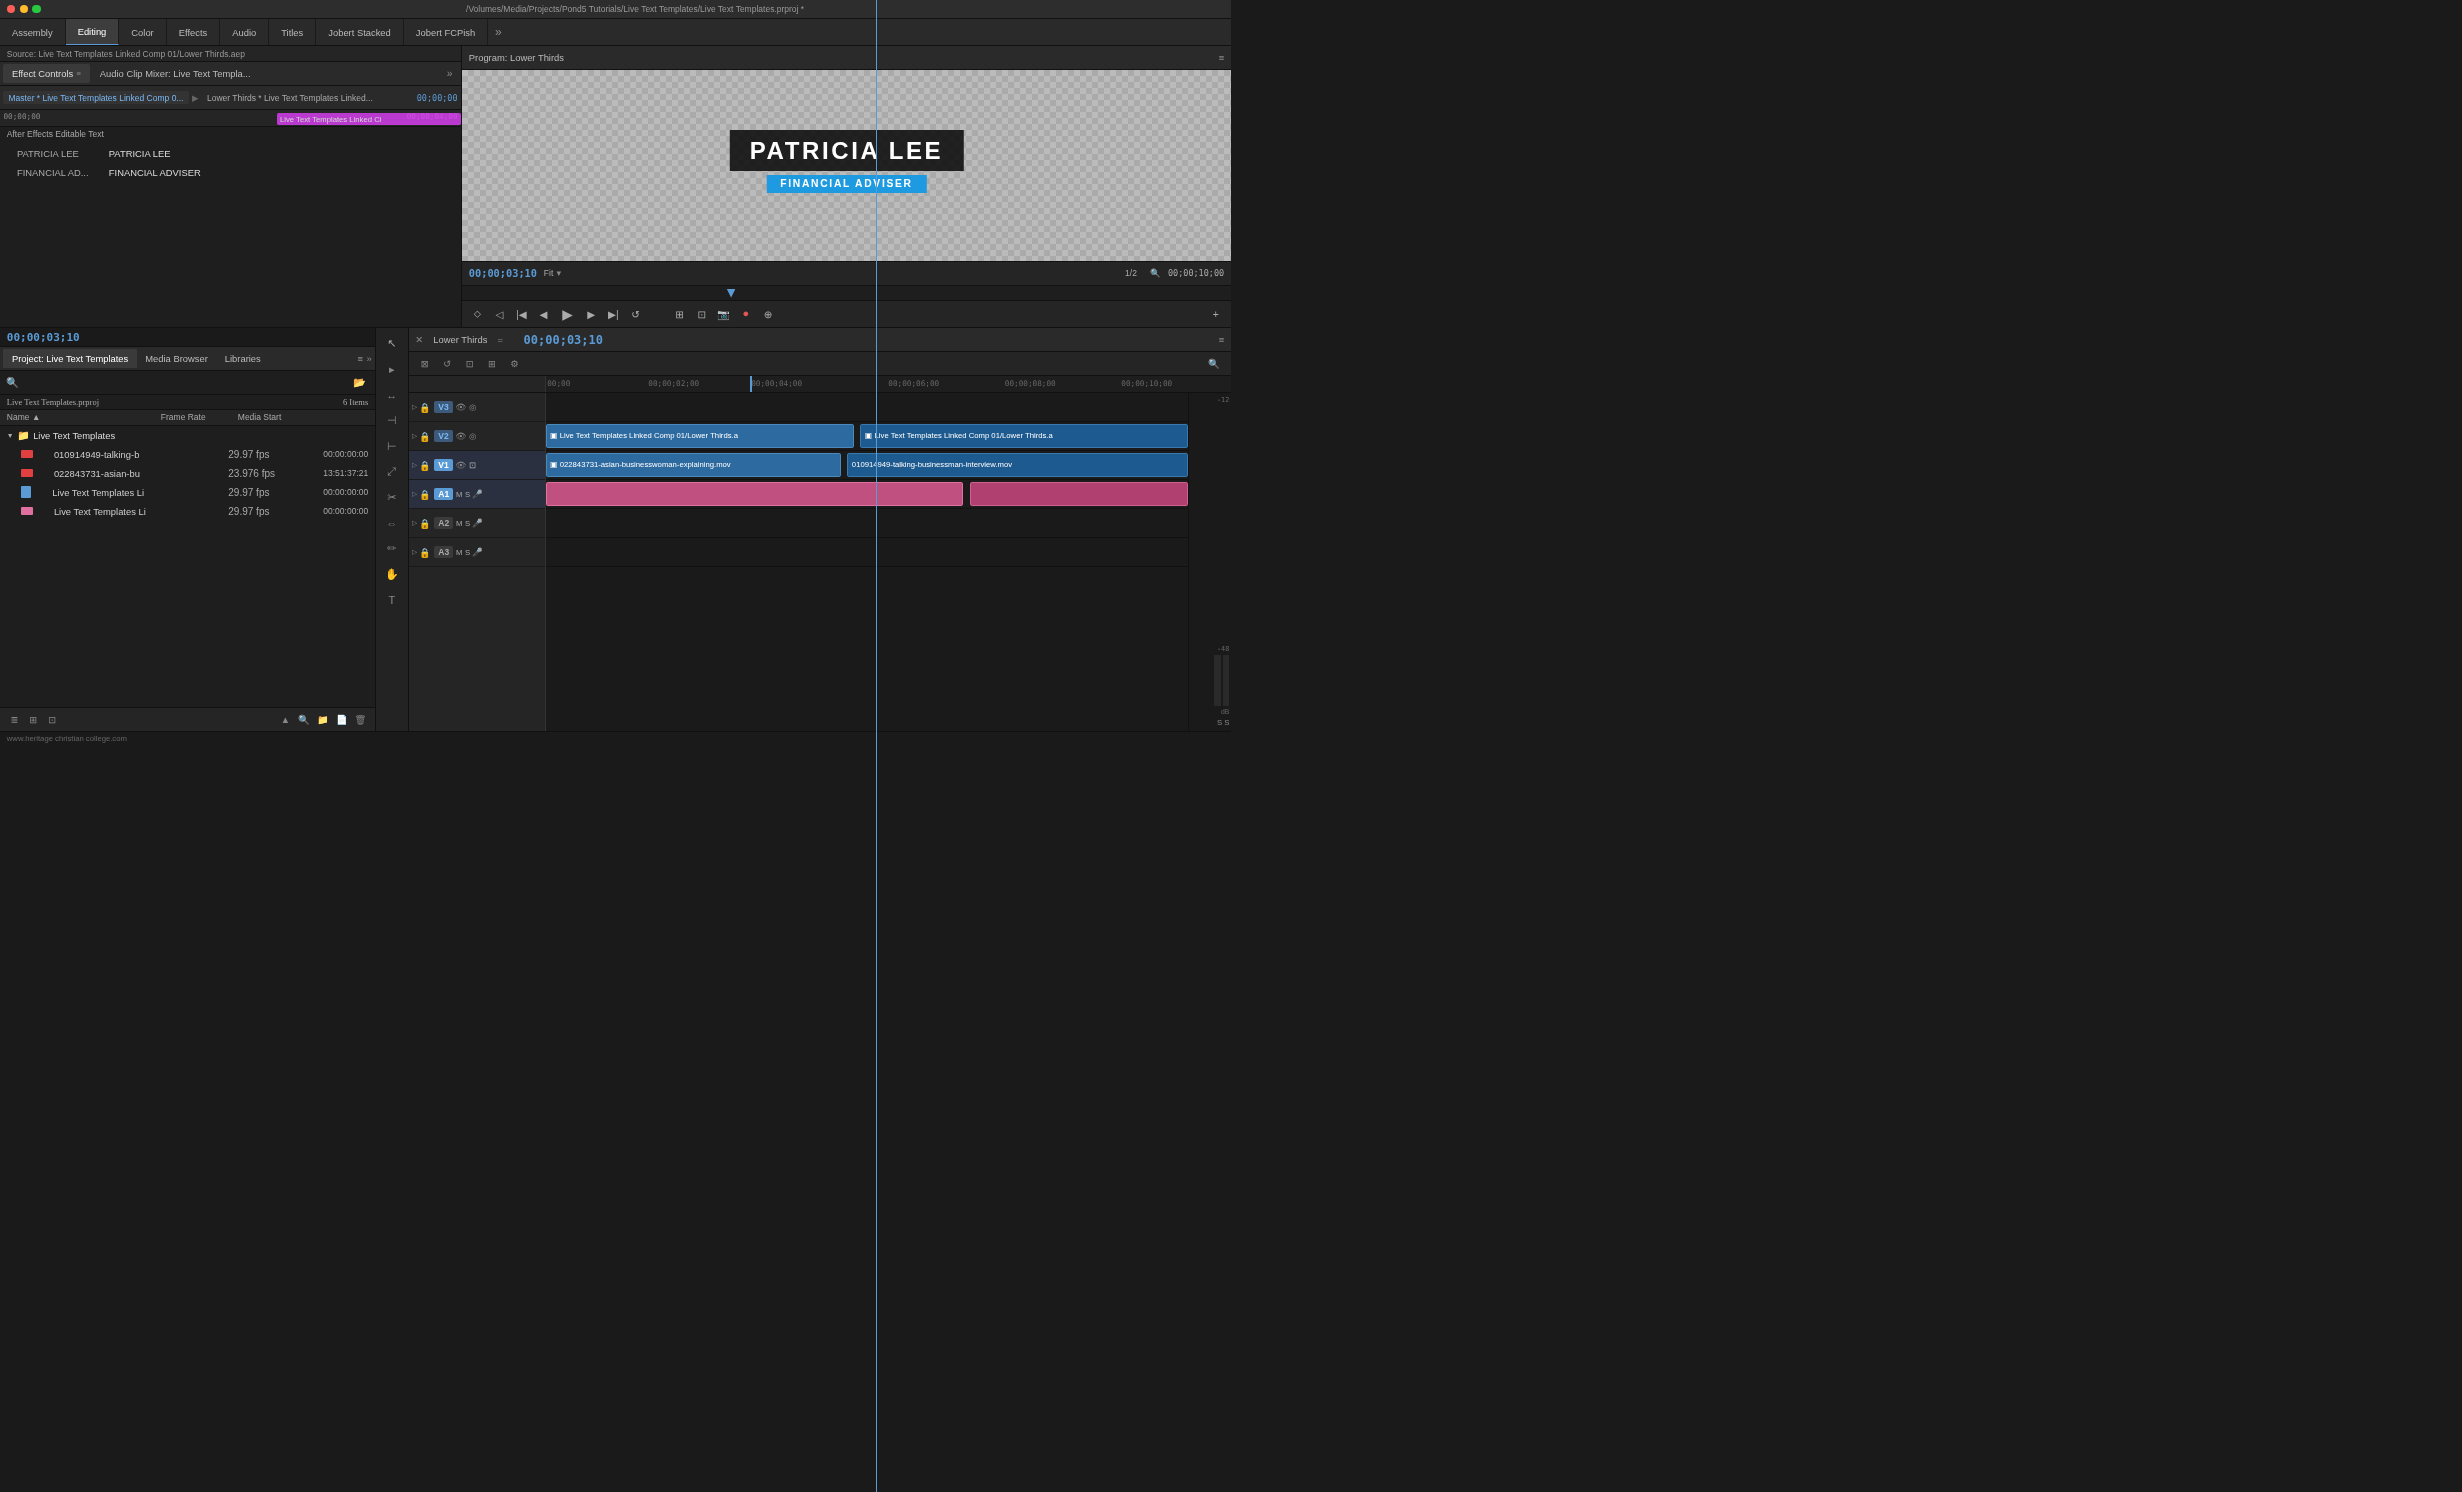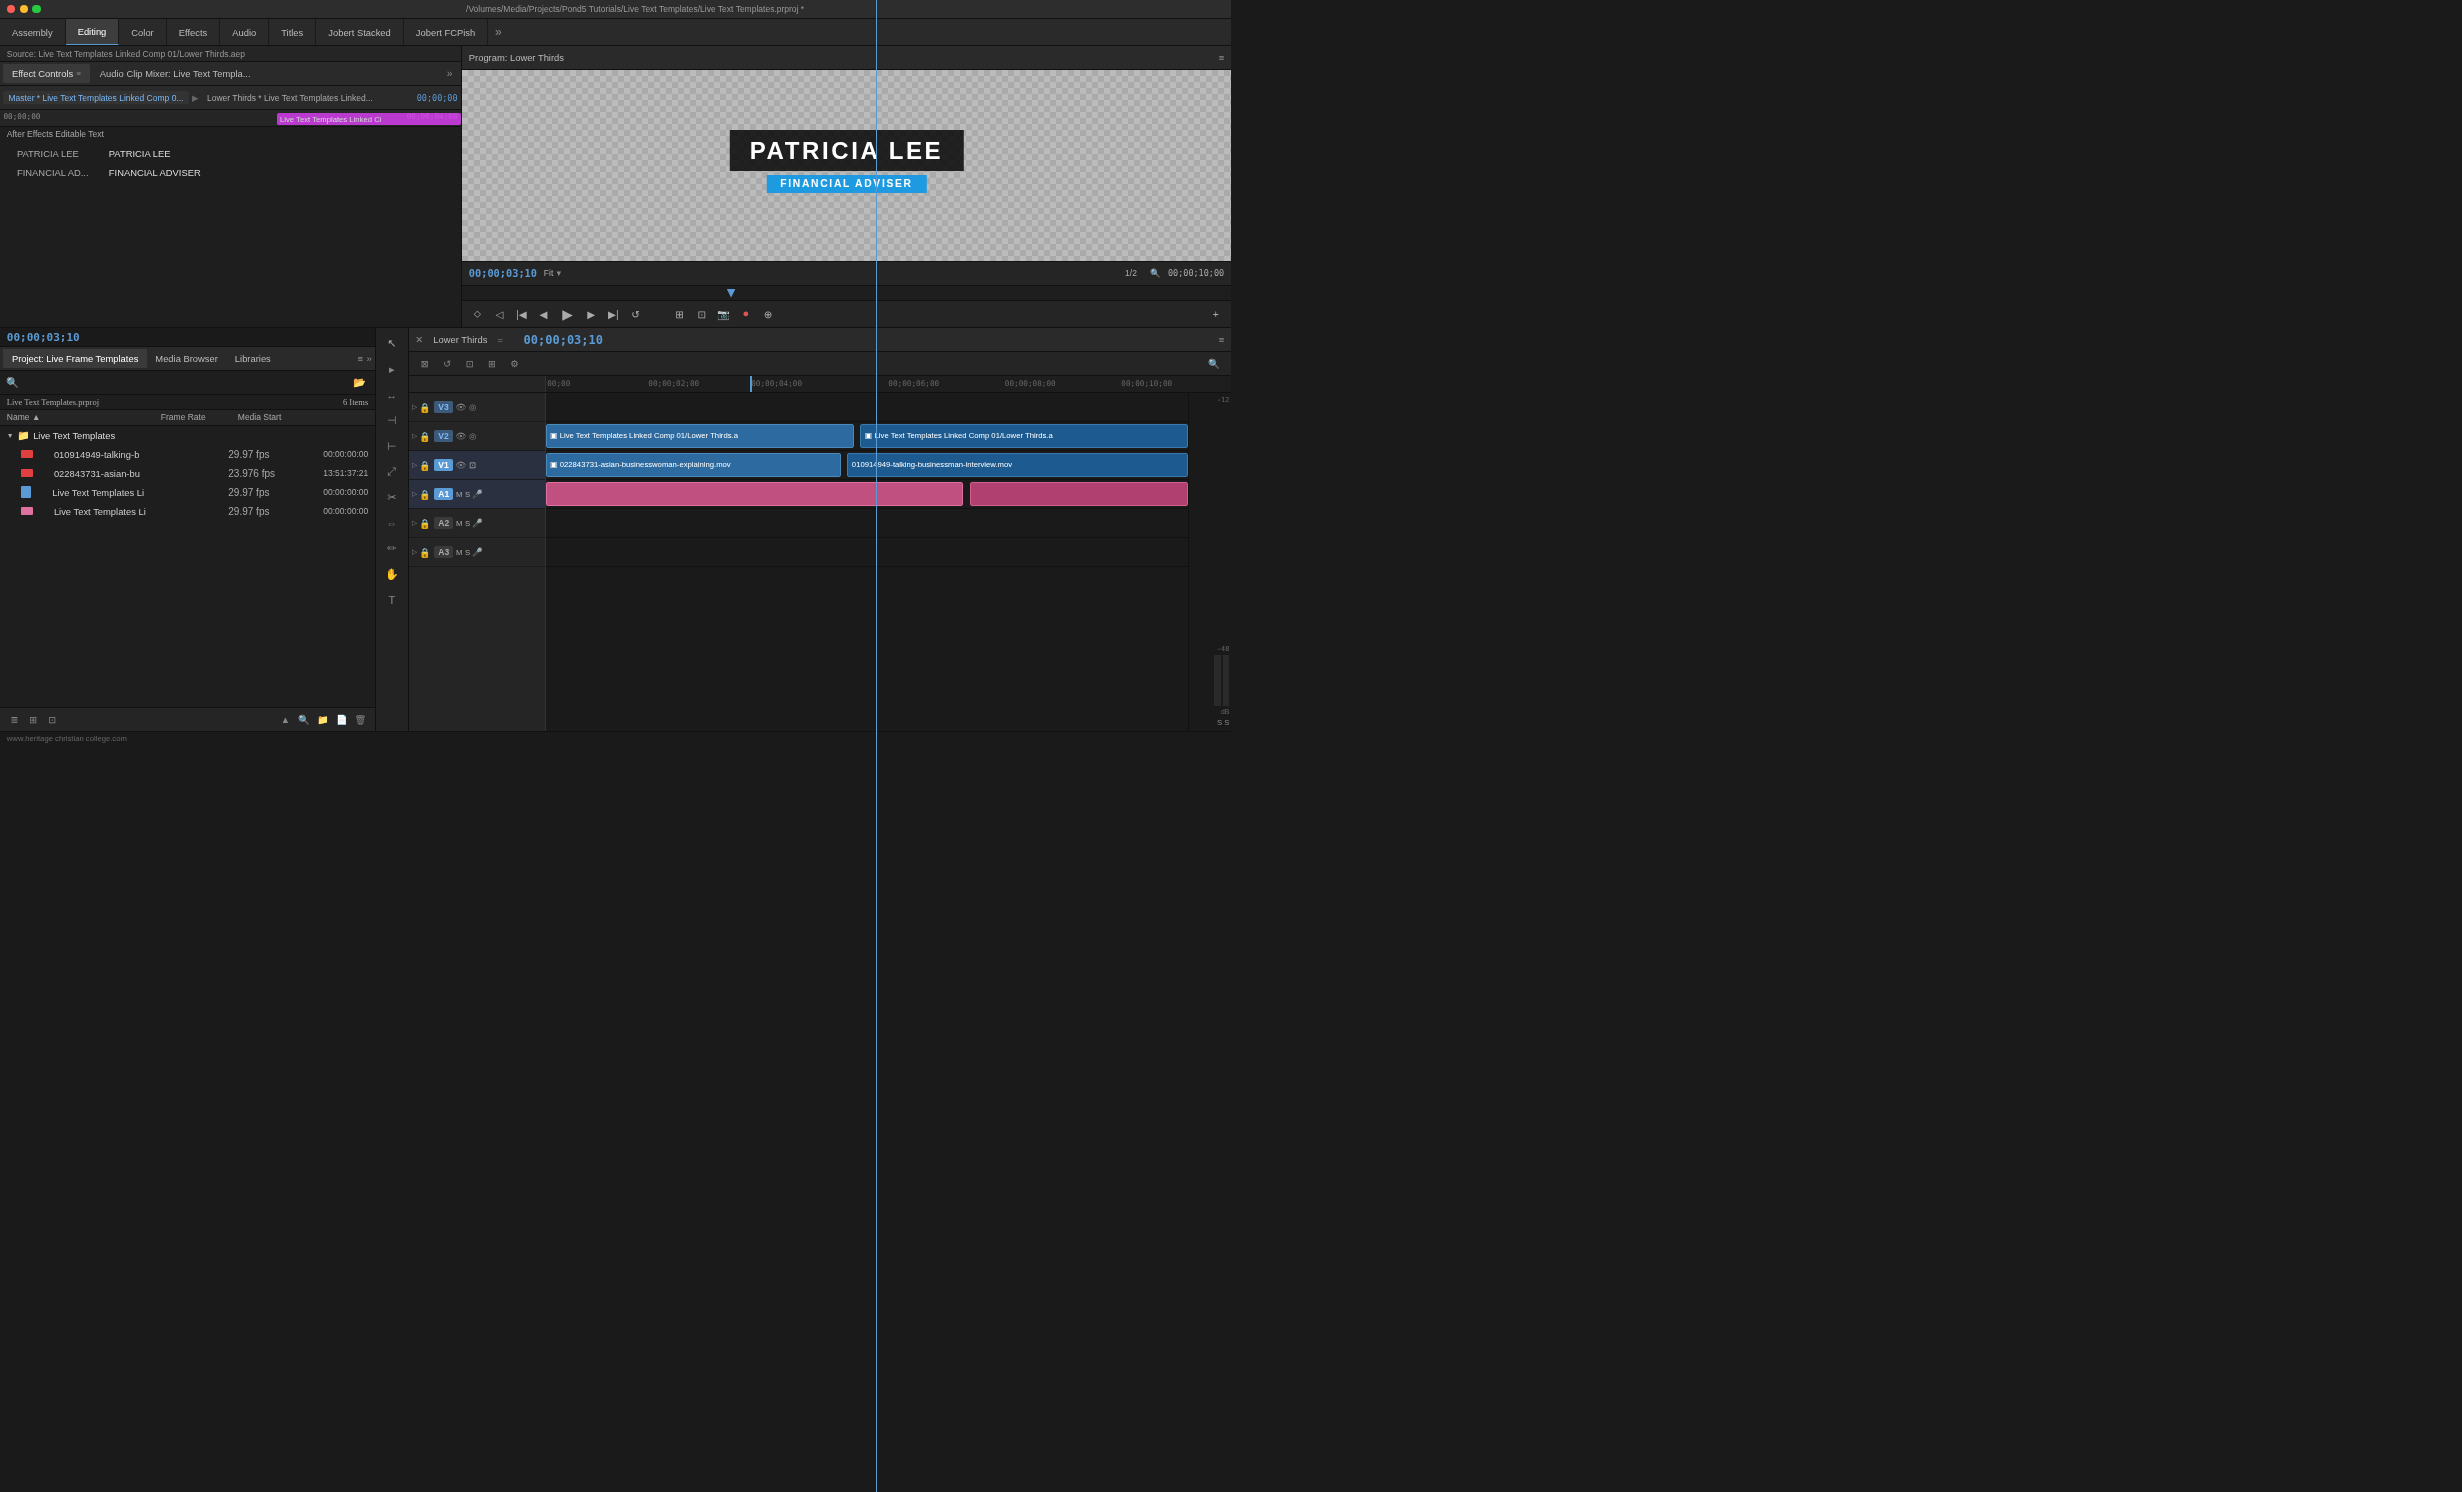--- a/index.html
+++ b/index.html
@@ -871,21 +871,21 @@
 
   <div class="lower-section">
 
     <div class="project-panel">
 
       <div class="timecode-display">
         <span class="td-time">00;00;03;10</span>
       </div>
 
       <div class="project-tabs">
-        <div class="project-tab active">Project: Live Frame Templates</div>
+        <div class="project-tab active">Project: Live Text Templates</div>
         <div class="project-tab">Media Browser</div>
         <div class="project-tab">Libraries</div>
         <div class="project-tab-controls">
           <span>≡</span>
           <span>»</span>
         </div>
       </div>
 
       <div class="project-search">
         <span class="search-icon">🔍</span>

